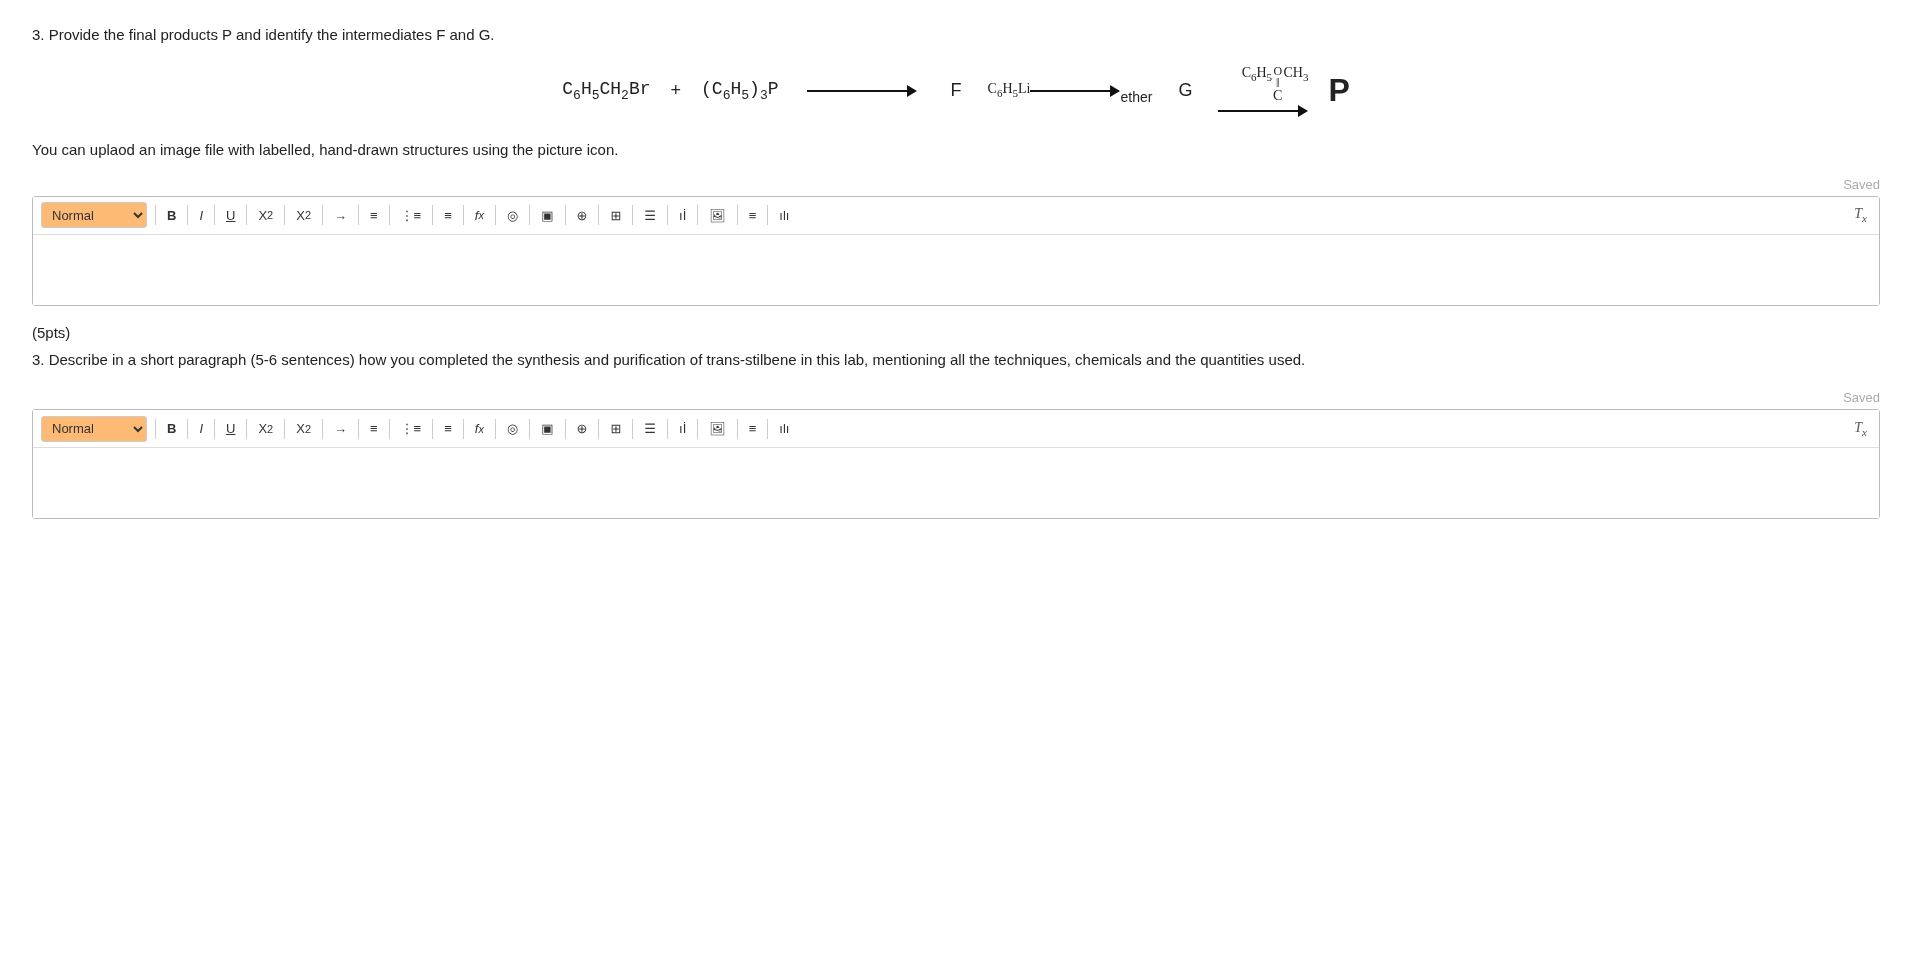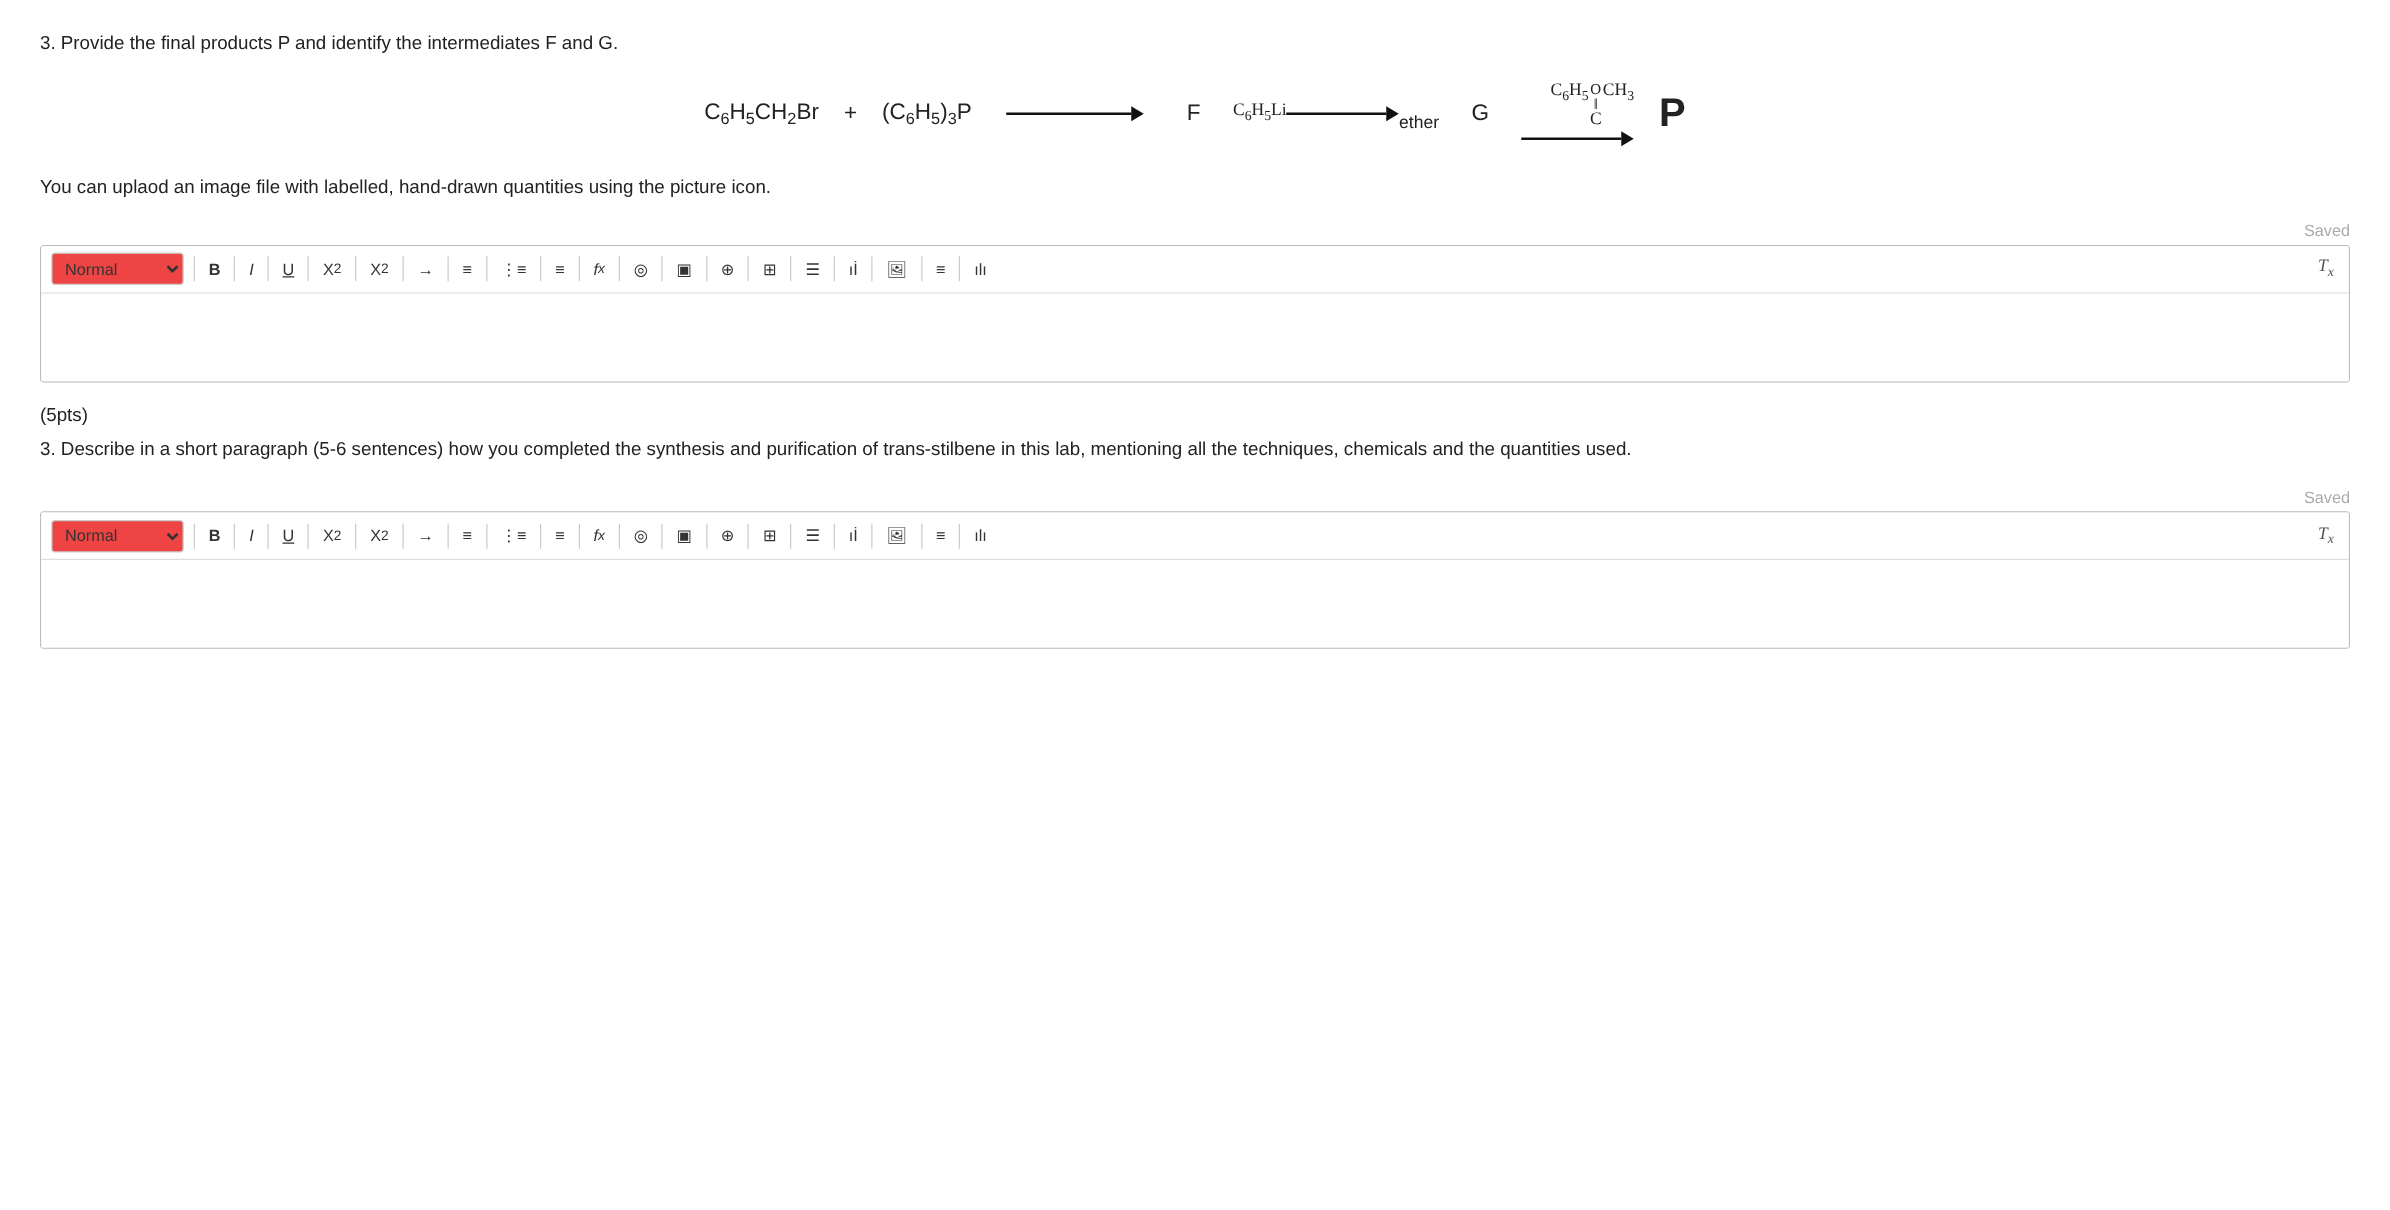--- a/index.html
+++ b/index.html
@@ -57,21 +57,21 @@
       display: flex;
       align-items: center;
       border-bottom: 1px solid #ddd;
       padding: 4px 8px;
       gap: 6px;
       background: #fff;
       flex-wrap: nowrap;
       min-height: 38px;
     }
     .toolbar-select {
-      background: #ef4444;
+      background: #fdba74;
       border: 1px solid #ccc;
       border-radius: 3px;
       font-size: 13px;
       padding: 2px 18px 2px 6px;
       height: 26px;
       appearance: auto;
       cursor: pointer;
       color: #333;
       min-width: 100px;
     }
@@ -120,21 +120,21 @@
       font-size: 14px;
       color: #555;
       cursor: pointer;
       font-style: italic;
       padding: 0 4px;
       font-family: serif;
     }
     
     .chem-formula {
       font-size: 18px;
-      font-family: Liberation Sans, sans-serif;
+      font-family: Liberation Mono, monospace;
     }
     .chem-formula sub { vertical-align: sub; font-size: 13px; }
     .horiz-arrow {
       display: flex;
       align-items: center;
     }
     .horiz-arrow .line {
       width: 80px;
       height: 2px;
       background: #111;
@@ -195,21 +195,21 @@
     </span>
     <div class="horiz-arrow">
       <div class="line" style="width:80px;"></div>
       <div class="head"></div>
     </div>
   </div>
 
   <span class="product-label">P</span>
 </div>
 
-<div class="upload-text">You can uplaod an image file with labelled, hand-drawn quantities using the picture icon.</div>
+<div class="upload-text">You can uplaod an image file with labelled, hand-drawn structures using the picture icon.</div>
 
 <div class="saved-label">Saved</div>
 
 <div class="editor-box">
   <div class="editor-toolbar">
     <select class="toolbar-select">
       <option>Normal</option>
       <option>Heading 1</option>
       <option>Heading 2</option>
       <option>Heading 3</option>

